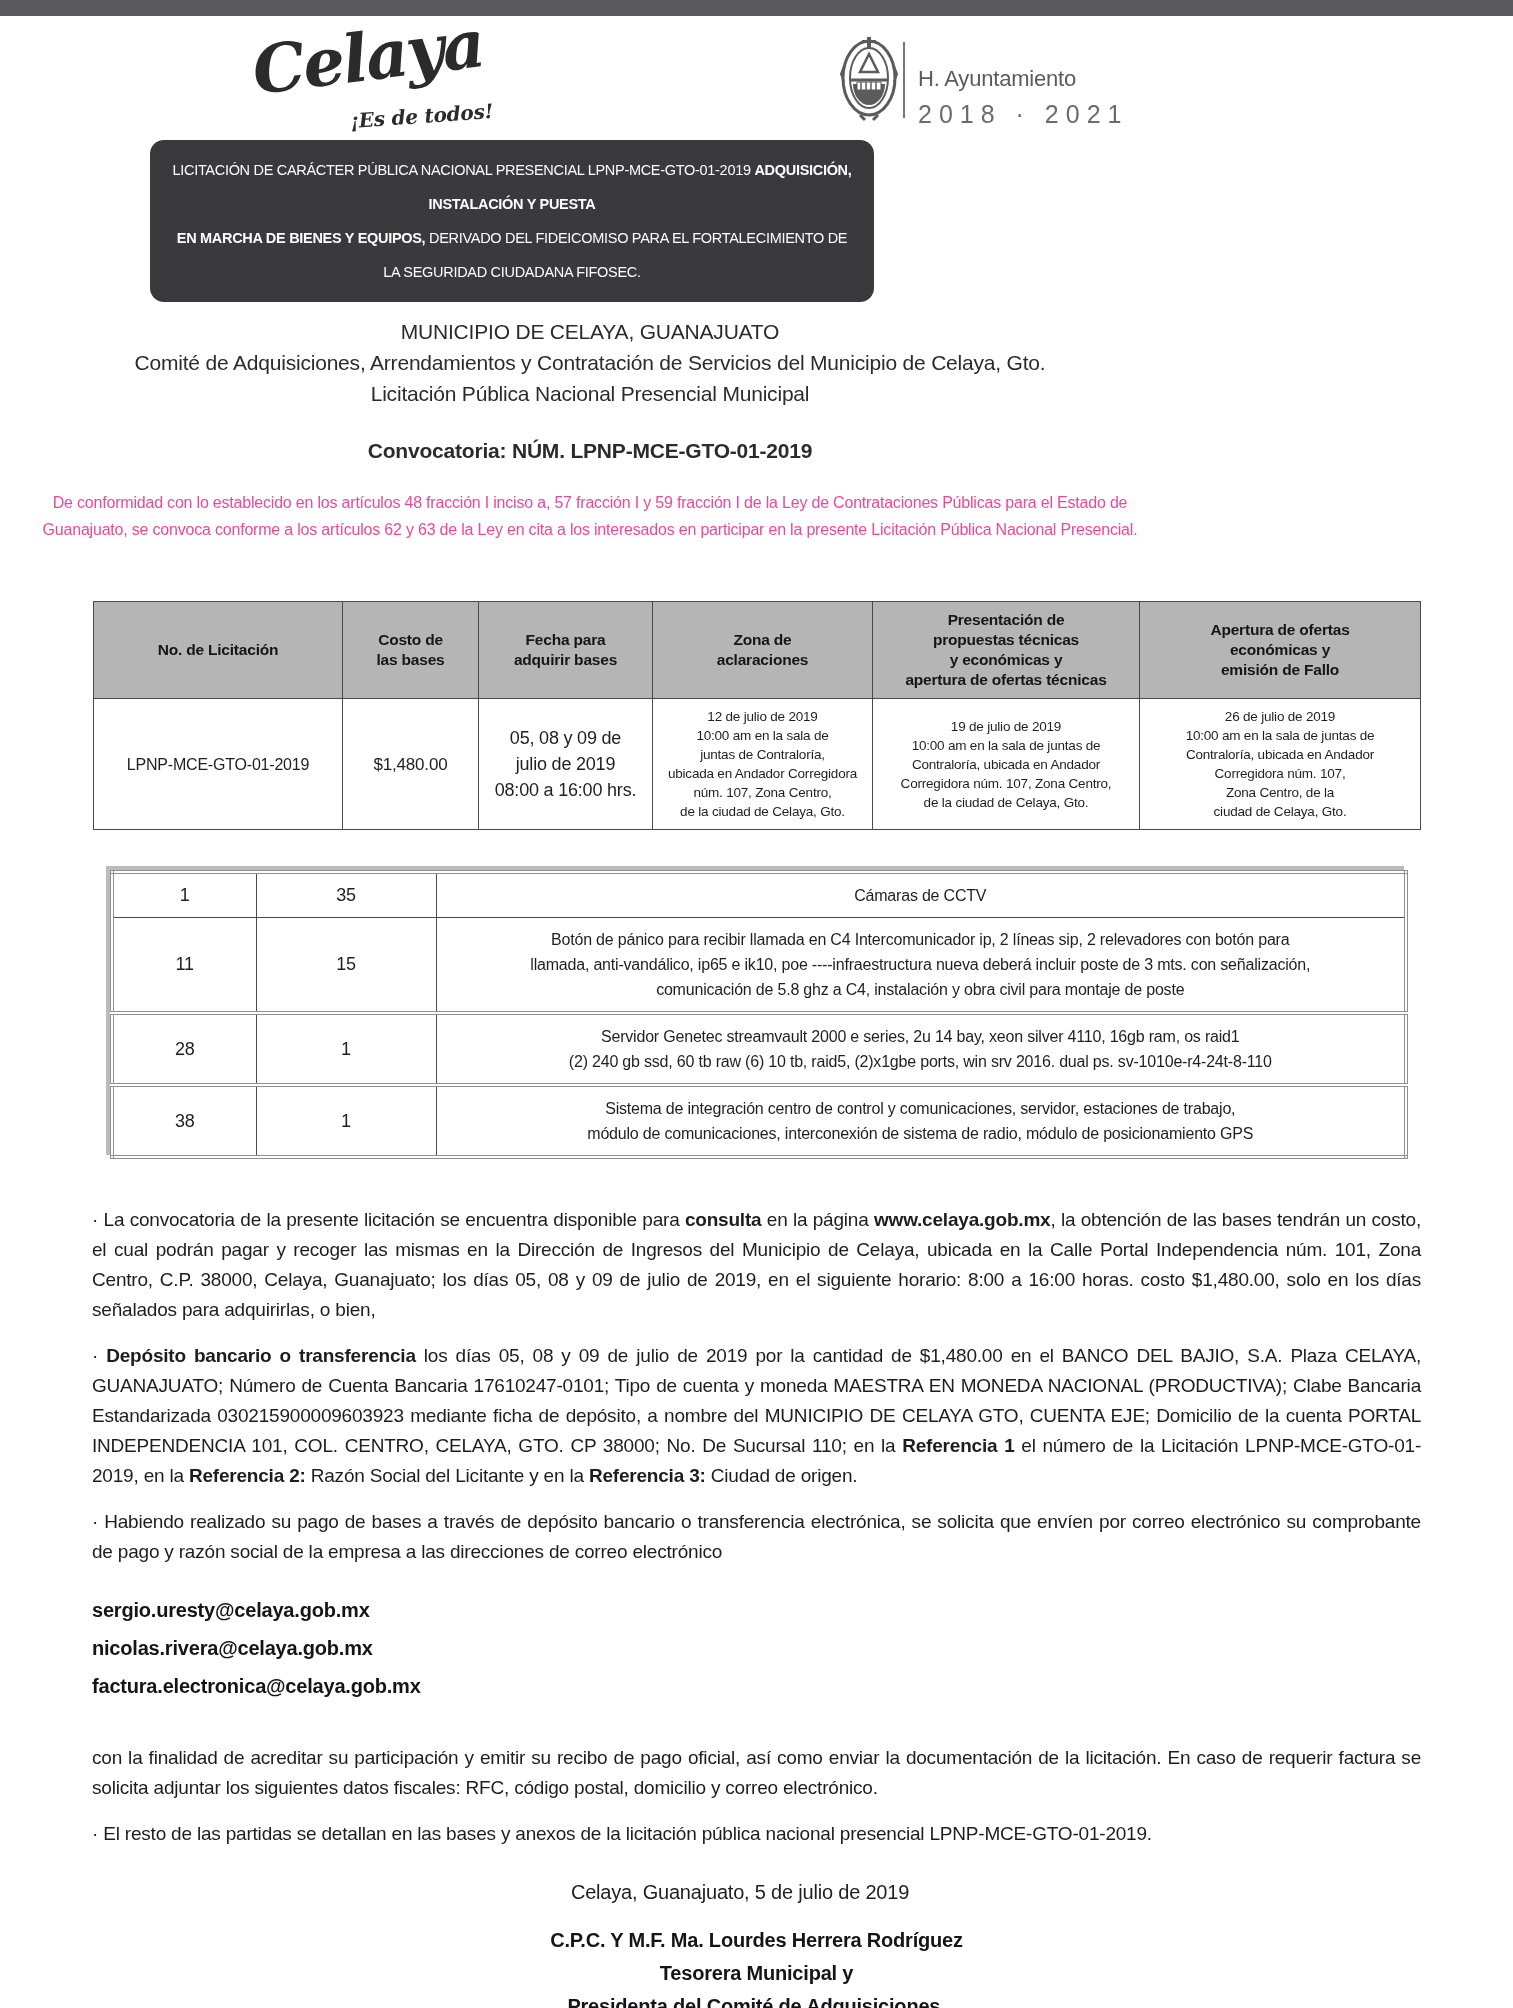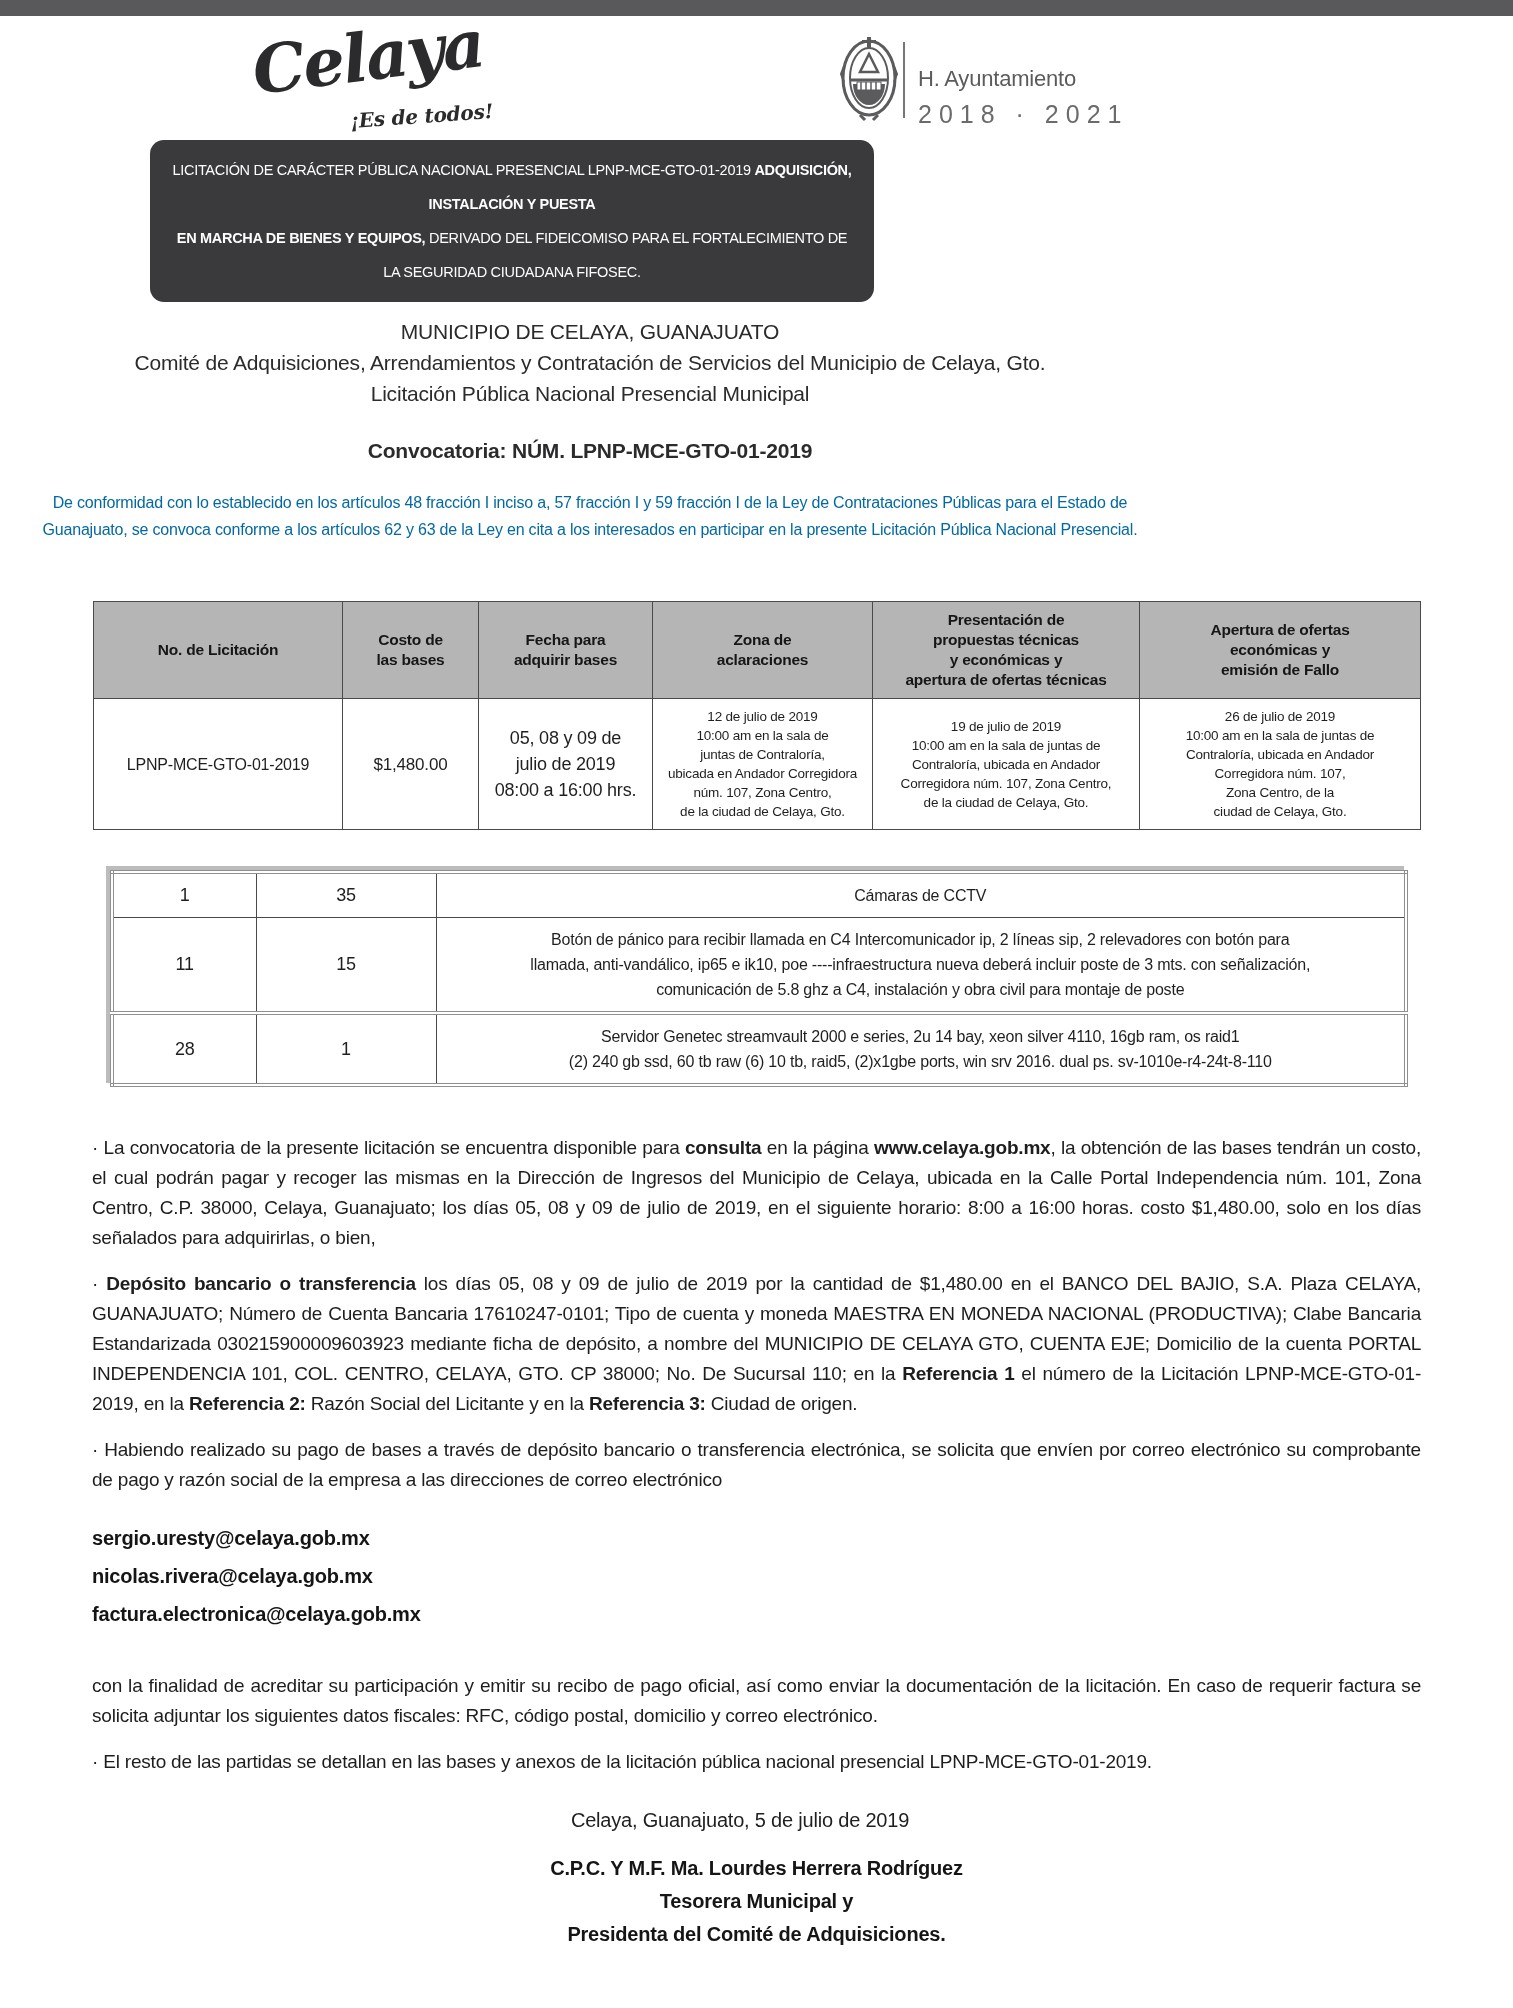--- a/index.html
+++ b/index.html
@@ -35,21 +35,21 @@
     background:#3a3a3c; border-radius:14px;
     padding:13px 20px; text-align:center; color:#fdfdfd;
   }
   .bline { font-size:14.5px; line-height:34px; letter-spacing:-0.3px; font-weight:500; }
   .bline b, .para b, .runs b { font-weight:700; }
 
   
   .centerblock { width:1180px; text-align:center; margin-top:14px; color:#2b2b2d; }
   .h-line { font-size:21px; line-height:31px; }
   .convocatoria { margin-top:30px; font-size:21px; font-weight:700; }
-  .legal { margin-top:26px; font-size:16px; line-height:27px; padding:0 20px; color:#0369a1; }
+  .legal { margin-top:26px; font-size:16px; line-height:27px; padding:0 20px; color:#ec4899; }
 
   
   table { border-collapse:collapse; }
   .sched { margin:58px 0 0 93px; width:1327px; table-layout:fixed; }
   .sched th, .sched td {
     border:1px solid #4a4a4c; text-align:center; vertical-align:middle;
     white-space:pre-line; padding:8px 5px;
   }
   .sched th { background:#b5b5b5; color:#161616; font-size:15.5px; line-height:20px; font-weight:700; }
   .sched col.c1 { width:249px; } .sched col.c2 { width:136px; } .sched col.c3 { width:174px; }
@@ -193,20 +193,26 @@
     <td>Botón de pánico para recibir llamada en C4 Intercomunicador ip, 2 líneas sip, 2 relevadores con botón para
 llamada, anti-vandálico, ip65 e ik10, poe ----infraestructura nueva deberá incluir poste de 3 mts. con señalización,
 comunicación de 5.8 ghz a C4, instalación y obra civil para montaje de poste</td>
   </tr>
   <tr class="dbl">
     <td class="num">28</td>
     <td class="num">1</td>
     <td>Servidor Genetec streamvault 2000 e series, 2u 14 bay, xeon silver 4110, 16gb ram, os raid1
 (2) 240 gb ssd, 60 tb raw (6) 10 tb, raid5, (2)x1gbe ports, win srv 2016. dual ps. sv-1010e-r4-24t-8-110</td>
   </tr>
+  <tr class="dbl">
+    <td class="num">38</td>
+    <td class="num">1</td>
+    <td>Sistema de integración centro de control y comunicaciones, servidor, estaciones de trabajo,
+módulo de comunicaciones, interconexión de sistema de radio, módulo de posicionamiento GPS</td>
+  </tr>
 </tbody>
   </table>
 
 <div class="para p-first runs"><span>· La convocatoria de la presente licitación se encuentra disponible para </span><b>consulta</b><span> en la página </span><b>www.celaya.gob.mx</b><span>, la obtención de las bases tendrán un costo, el cual podrán pagar y recoger las mismas en la Dirección de Ingresos del Municipio de Celaya, ubicada en la Calle Portal Independencia núm. 101, Zona Centro, C.P. 38000, Celaya, Guanajuato; los días 05, 08 y 09 de julio de 2019, en el siguiente horario: 8:00 a 16:00 horas. costo $1,480.00, solo en los días señalados para adquirirlas, o bien,</span></div>
 <div class="para runs"><span>· </span><b>Depósito bancario o transferencia</b><span> los días 05, 08 y 09 de julio de 2019 por la cantidad de $1,480.00 en el BANCO DEL BAJIO, S.A. Plaza CELAYA, GUANAJUATO; Número de Cuenta Bancaria 17610247-0101; Tipo de cuenta y moneda MAESTRA EN MONEDA NACIONAL (PRODUCTIVA); Clabe Bancaria Estandarizada 030215900009603923 mediante ficha de depósito, a nombre del MUNICIPIO DE CELAYA GTO, CUENTA EJE; Domicilio de la cuenta PORTAL INDEPENDENCIA 101, COL. CENTRO, CELAYA, GTO. CP 38000; No. De Sucursal 110; en la </span><b>Referencia 1</b><span> el número de la Licitación LPNP-MCE-GTO-01-2019, en la </span><b>Referencia 2:</b><span> Razón Social del Licitante y en la </span><b>Referencia 3:</b><span> Ciudad de origen.</span></div>
 <div class="para">· Habiendo realizado su pago de bases a través de depósito bancario o transferencia electrónica, se solicita que envíen por correo electrónico su comprobante de pago y razón social de la empresa a las direcciones de correo electrónico</div>
 
 <div class="emails">
   <div>sergio.uresty@celaya.gob.mx</div>
   <div>nicolas.rivera@celaya.gob.mx</div>

